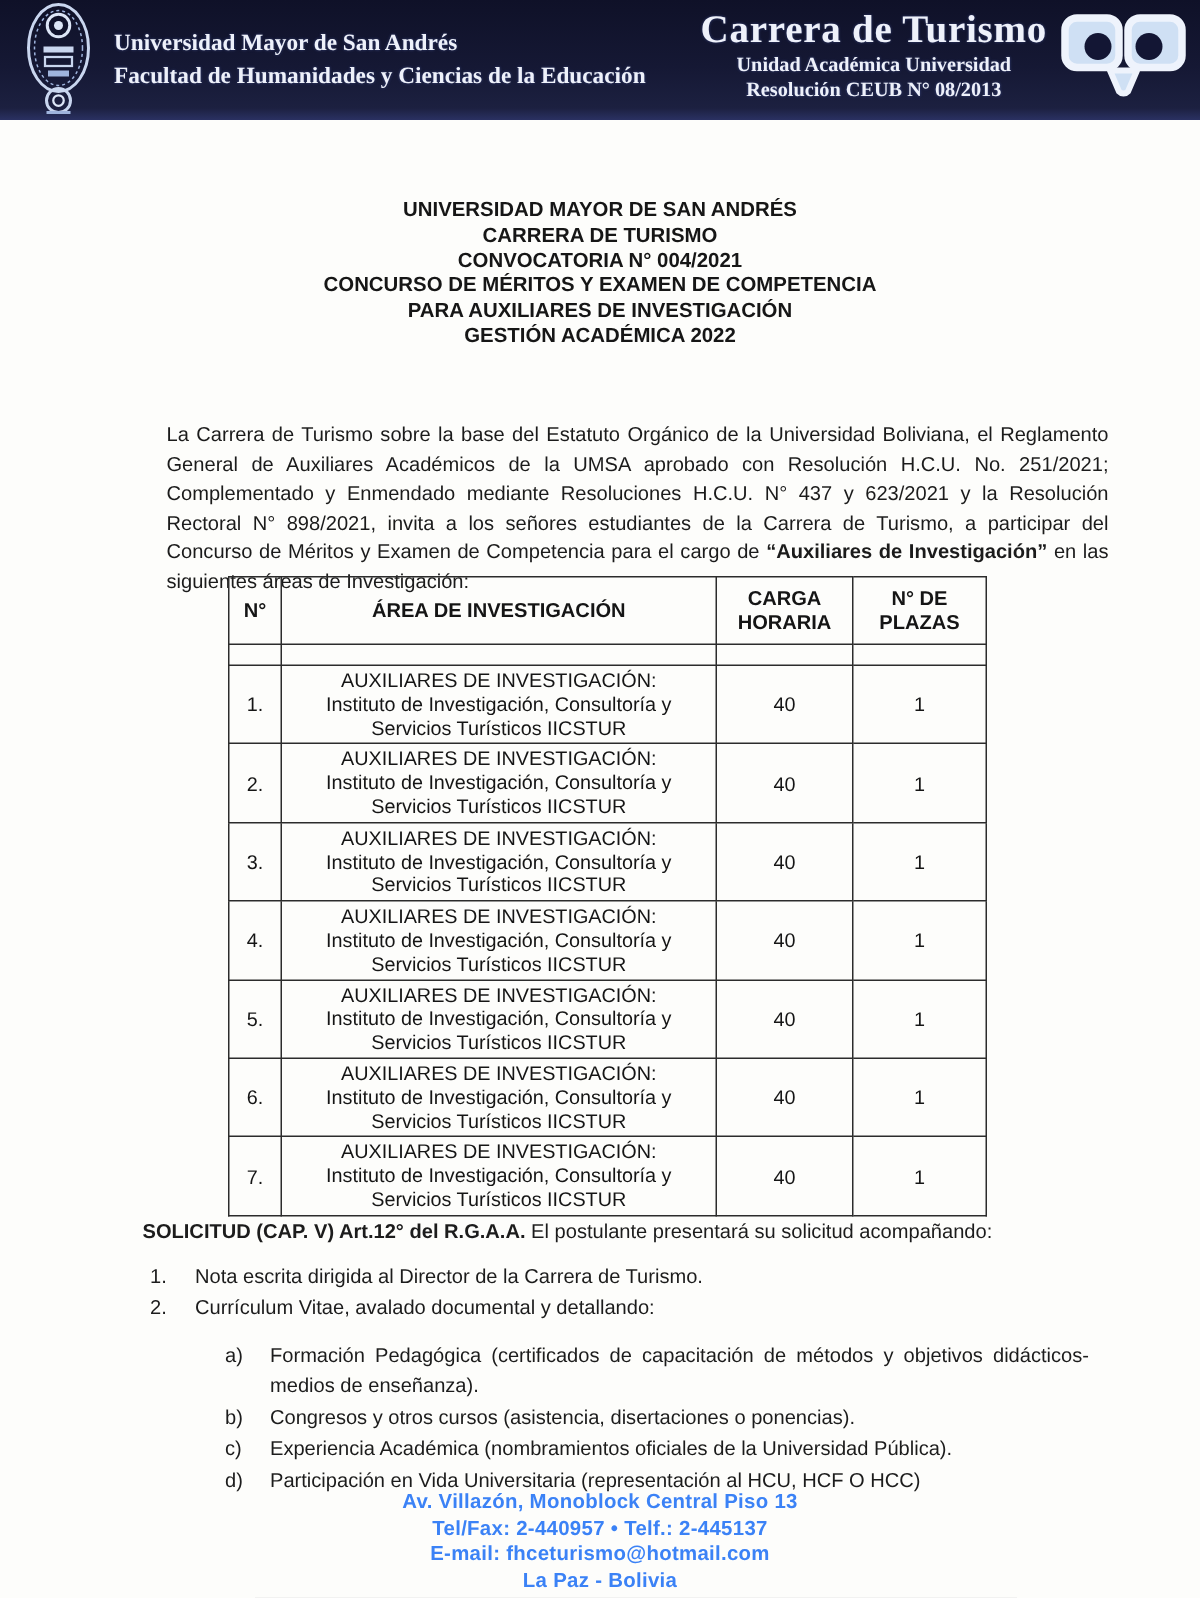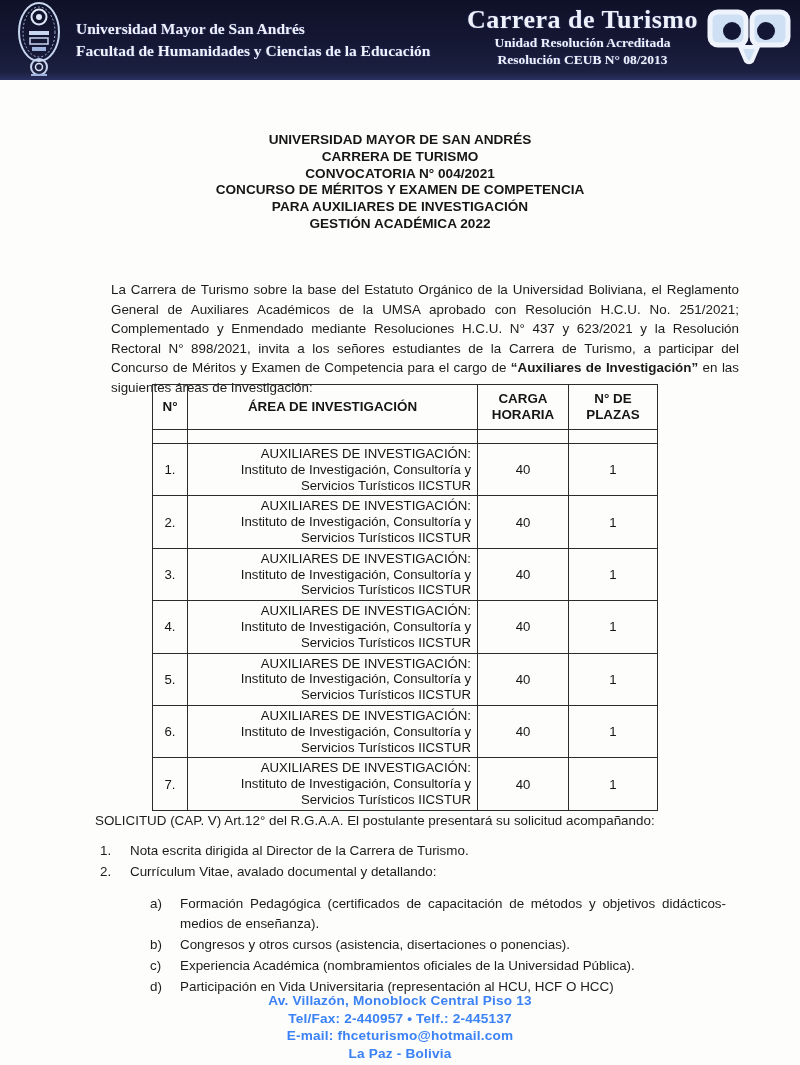--- a/index.html
+++ b/index.html
@@ -49,29 +49,29 @@
     border-collapse:collapse; table-layout:fixed; width:505px;
     font-size:13.2px; color:#151515;
   }
   table.vac th, table.vac td { border:1.5px solid #2c2c2c; padding:2px 6px; }
   table.vac thead th {
     font-weight:bold; text-align:center; vertical-align:middle;
     font-size:13.4px; line-height:16px; padding:4px 2px; height:36px;
   }
   tr.empty-row td { height:13px; padding:0; }
   td.num { text-align:center; vertical-align:middle; }
-  td.area { text-align:right; vertical-align:middle; line-height:15.8px; padding:3px 8px; height:46px; }
+  td.area { text-align:center; vertical-align:middle; line-height:15.8px; padding:3px 8px; height:46px; }
   td.val { text-align:center; vertical-align:middle; }
 
   
   .solicitud {
     position:absolute; top:812px; left:95px; width:632px; margin:0;
     font-size:13.4px; line-height:18px;
   }
-  .solicitud strong { font-weight:normal; }
+  .solicitud strong { font-weight:bold; }
   .num-list { position:absolute; top:841px; left:100px; width:624px; font-size:13.4px; }
   .num-item { display:flex; line-height:20.5px; }
   .num-item .marker { width:30px; flex:0 0 30px; }
   .letter-list { position:absolute; top:894px; left:150px; width:576px; font-size:13.4px; }
   .letter-item { display:flex; line-height:20px; text-align:justify; margin-bottom:1px; }
   .letter-item .marker { width:30px; flex:0 0 30px; }
   .letter-item .txt { flex:1; }
 
   
   .doc-footer {
@@ -99,21 +99,21 @@
       <path d="M15 74 h16" stroke="#9fb4dd" stroke-width="2"></path>
     </svg>
 
     <div class="banner-left">
       <div>Universidad Mayor de San Andrés</div>
       <div>Facultad de Humanidades y Ciencias de la Educación</div>
     </div>
 
     <div class="banner-right">
       <div class="carrera">Carrera de Turismo</div>
-      <div class="sub">Unidad Resolución Acreditada</div>
+      <div class="sub">Unidad Académica Universidad</div>
       <div class="sub">Resolución CEUB N° 08/2013</div>
     </div>
 
     <svg class="owl" viewBox="0 0 86 64" aria-hidden="true">
       <rect x="4" y="5" width="36" height="33" rx="8" fill="#cfe0f4" stroke="#eef3fc" stroke-width="5"></rect>
       <rect x="46" y="5" width="36" height="33" rx="8" fill="#cfe0f4" stroke="#eef3fc" stroke-width="5"></rect>
       <circle cx="26" cy="24" r="9" fill="#131634"></circle>
       <circle cx="60" cy="24" r="9" fill="#131634"></circle>
       <path d="M34 40 h18 l-6 14 a4 4 0 0 1 -6 0 z" fill="#cfe0f4" stroke="#eef3fc" stroke-width="4" stroke-linejoin="round"></path>
     </svg>

